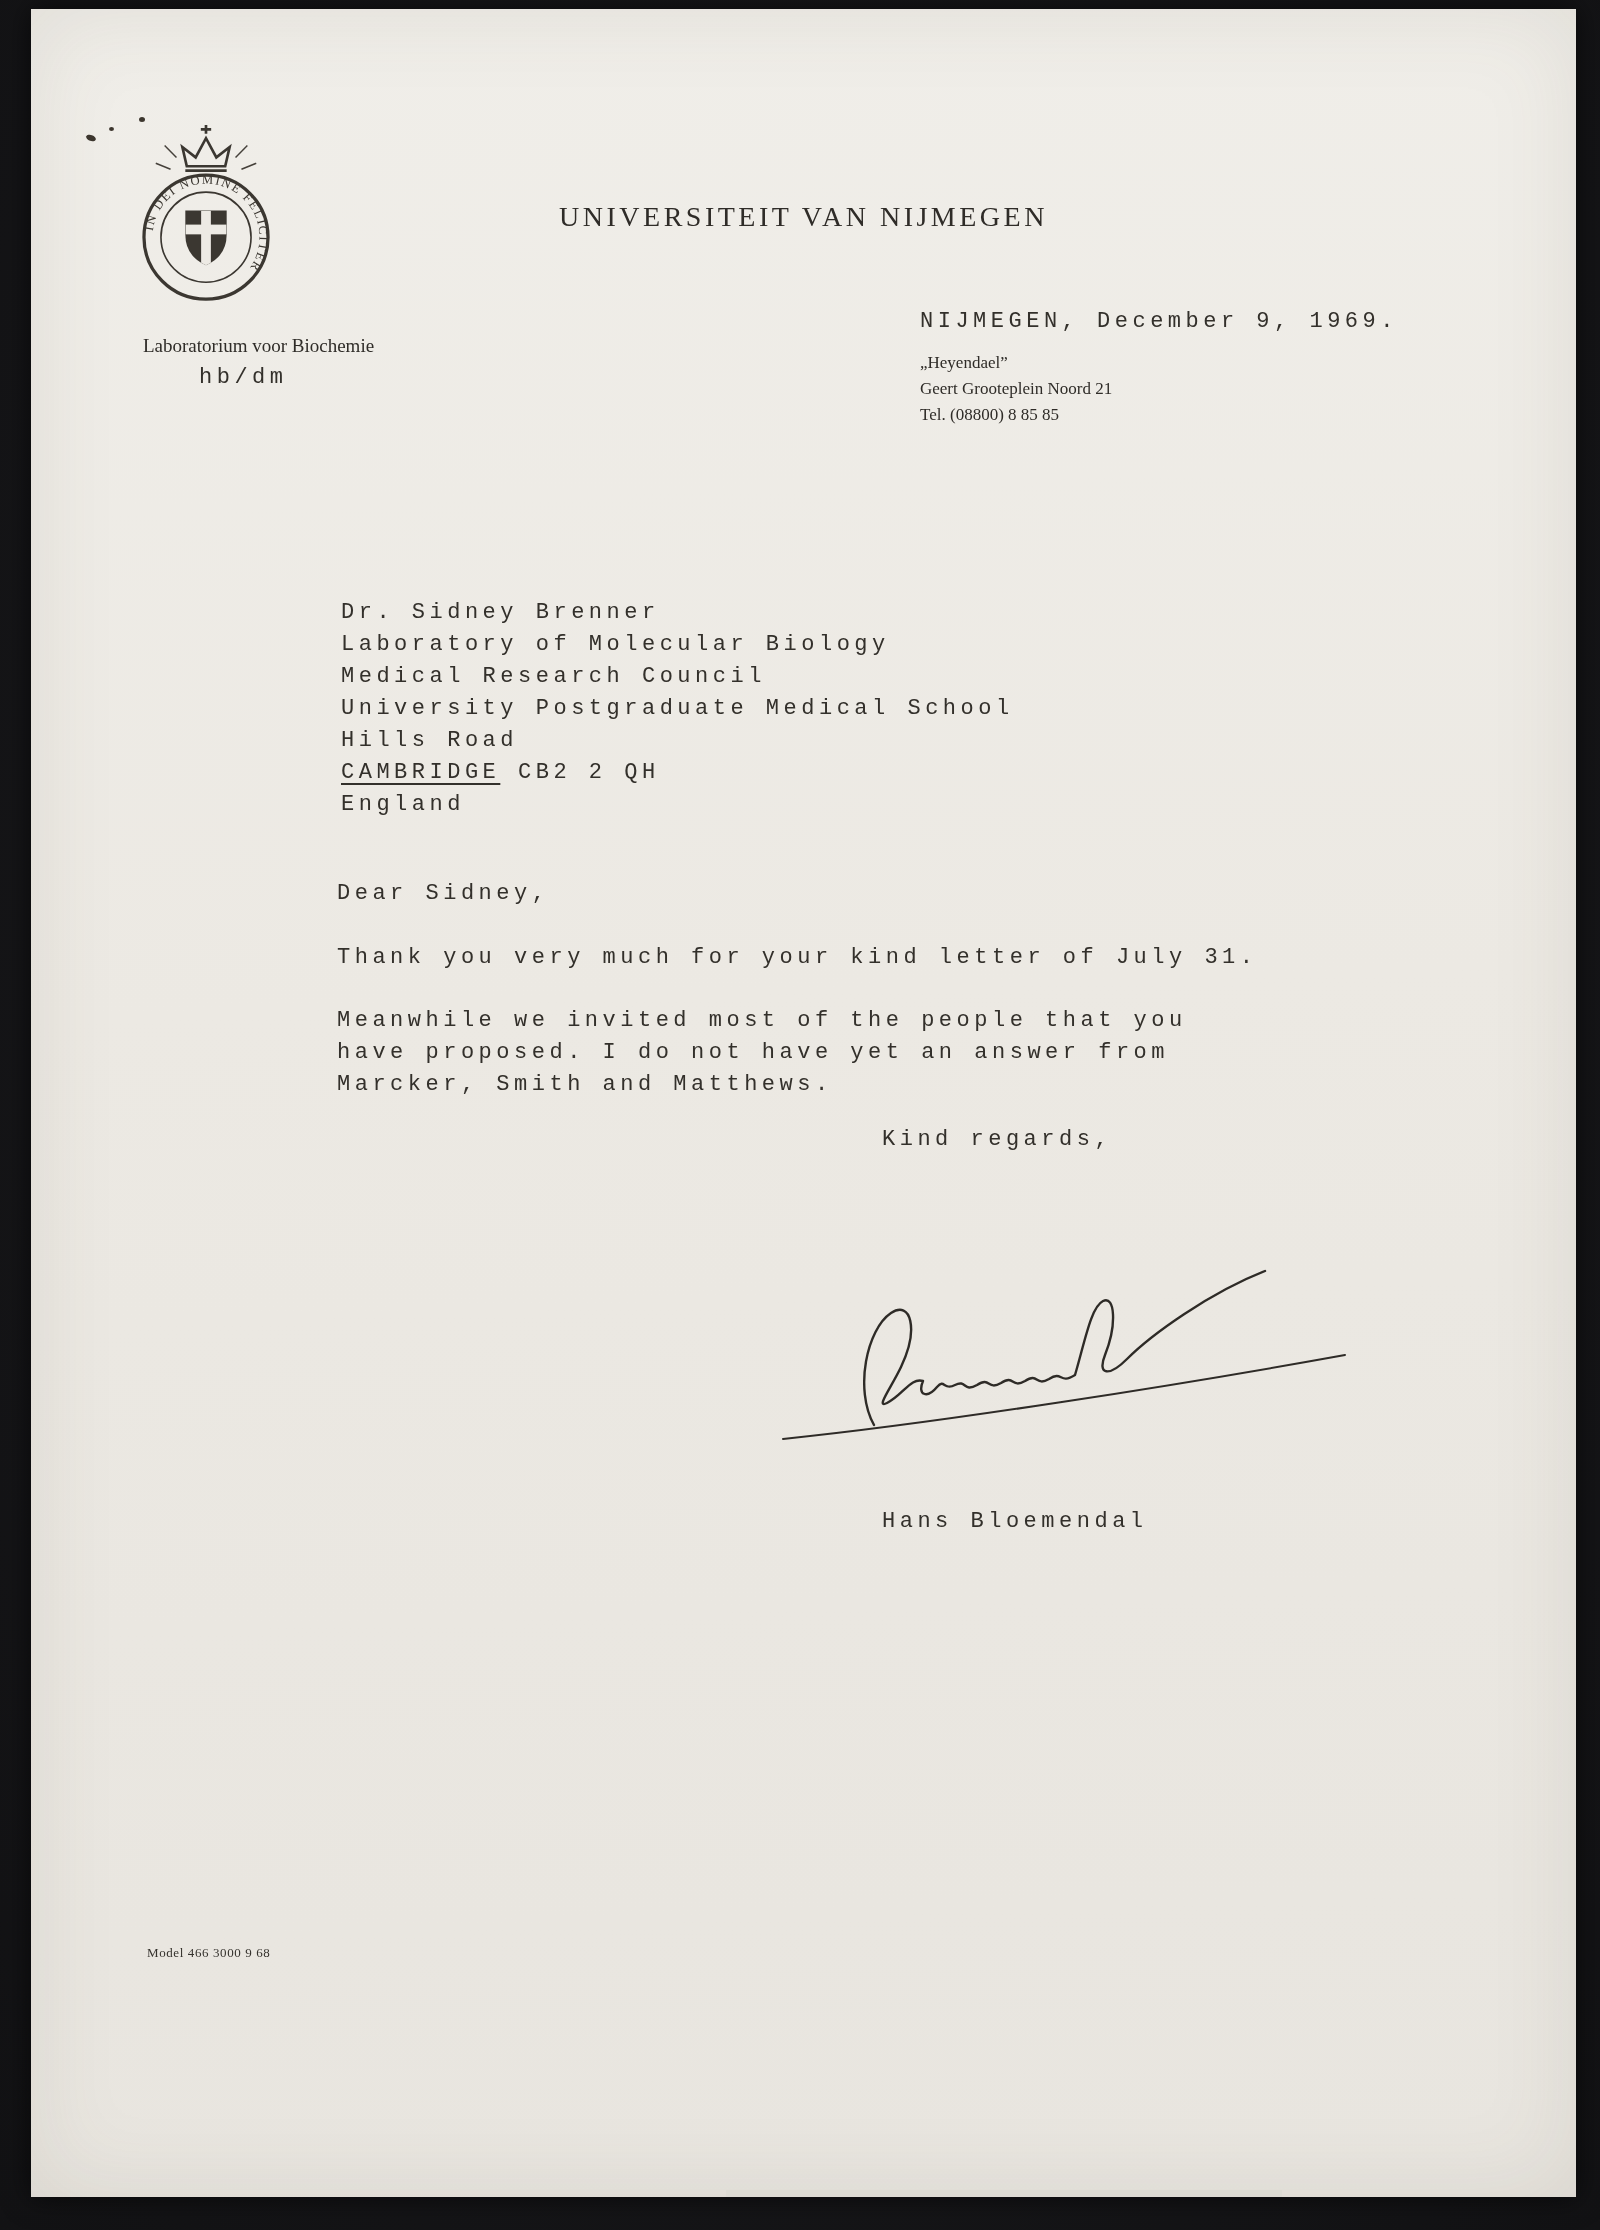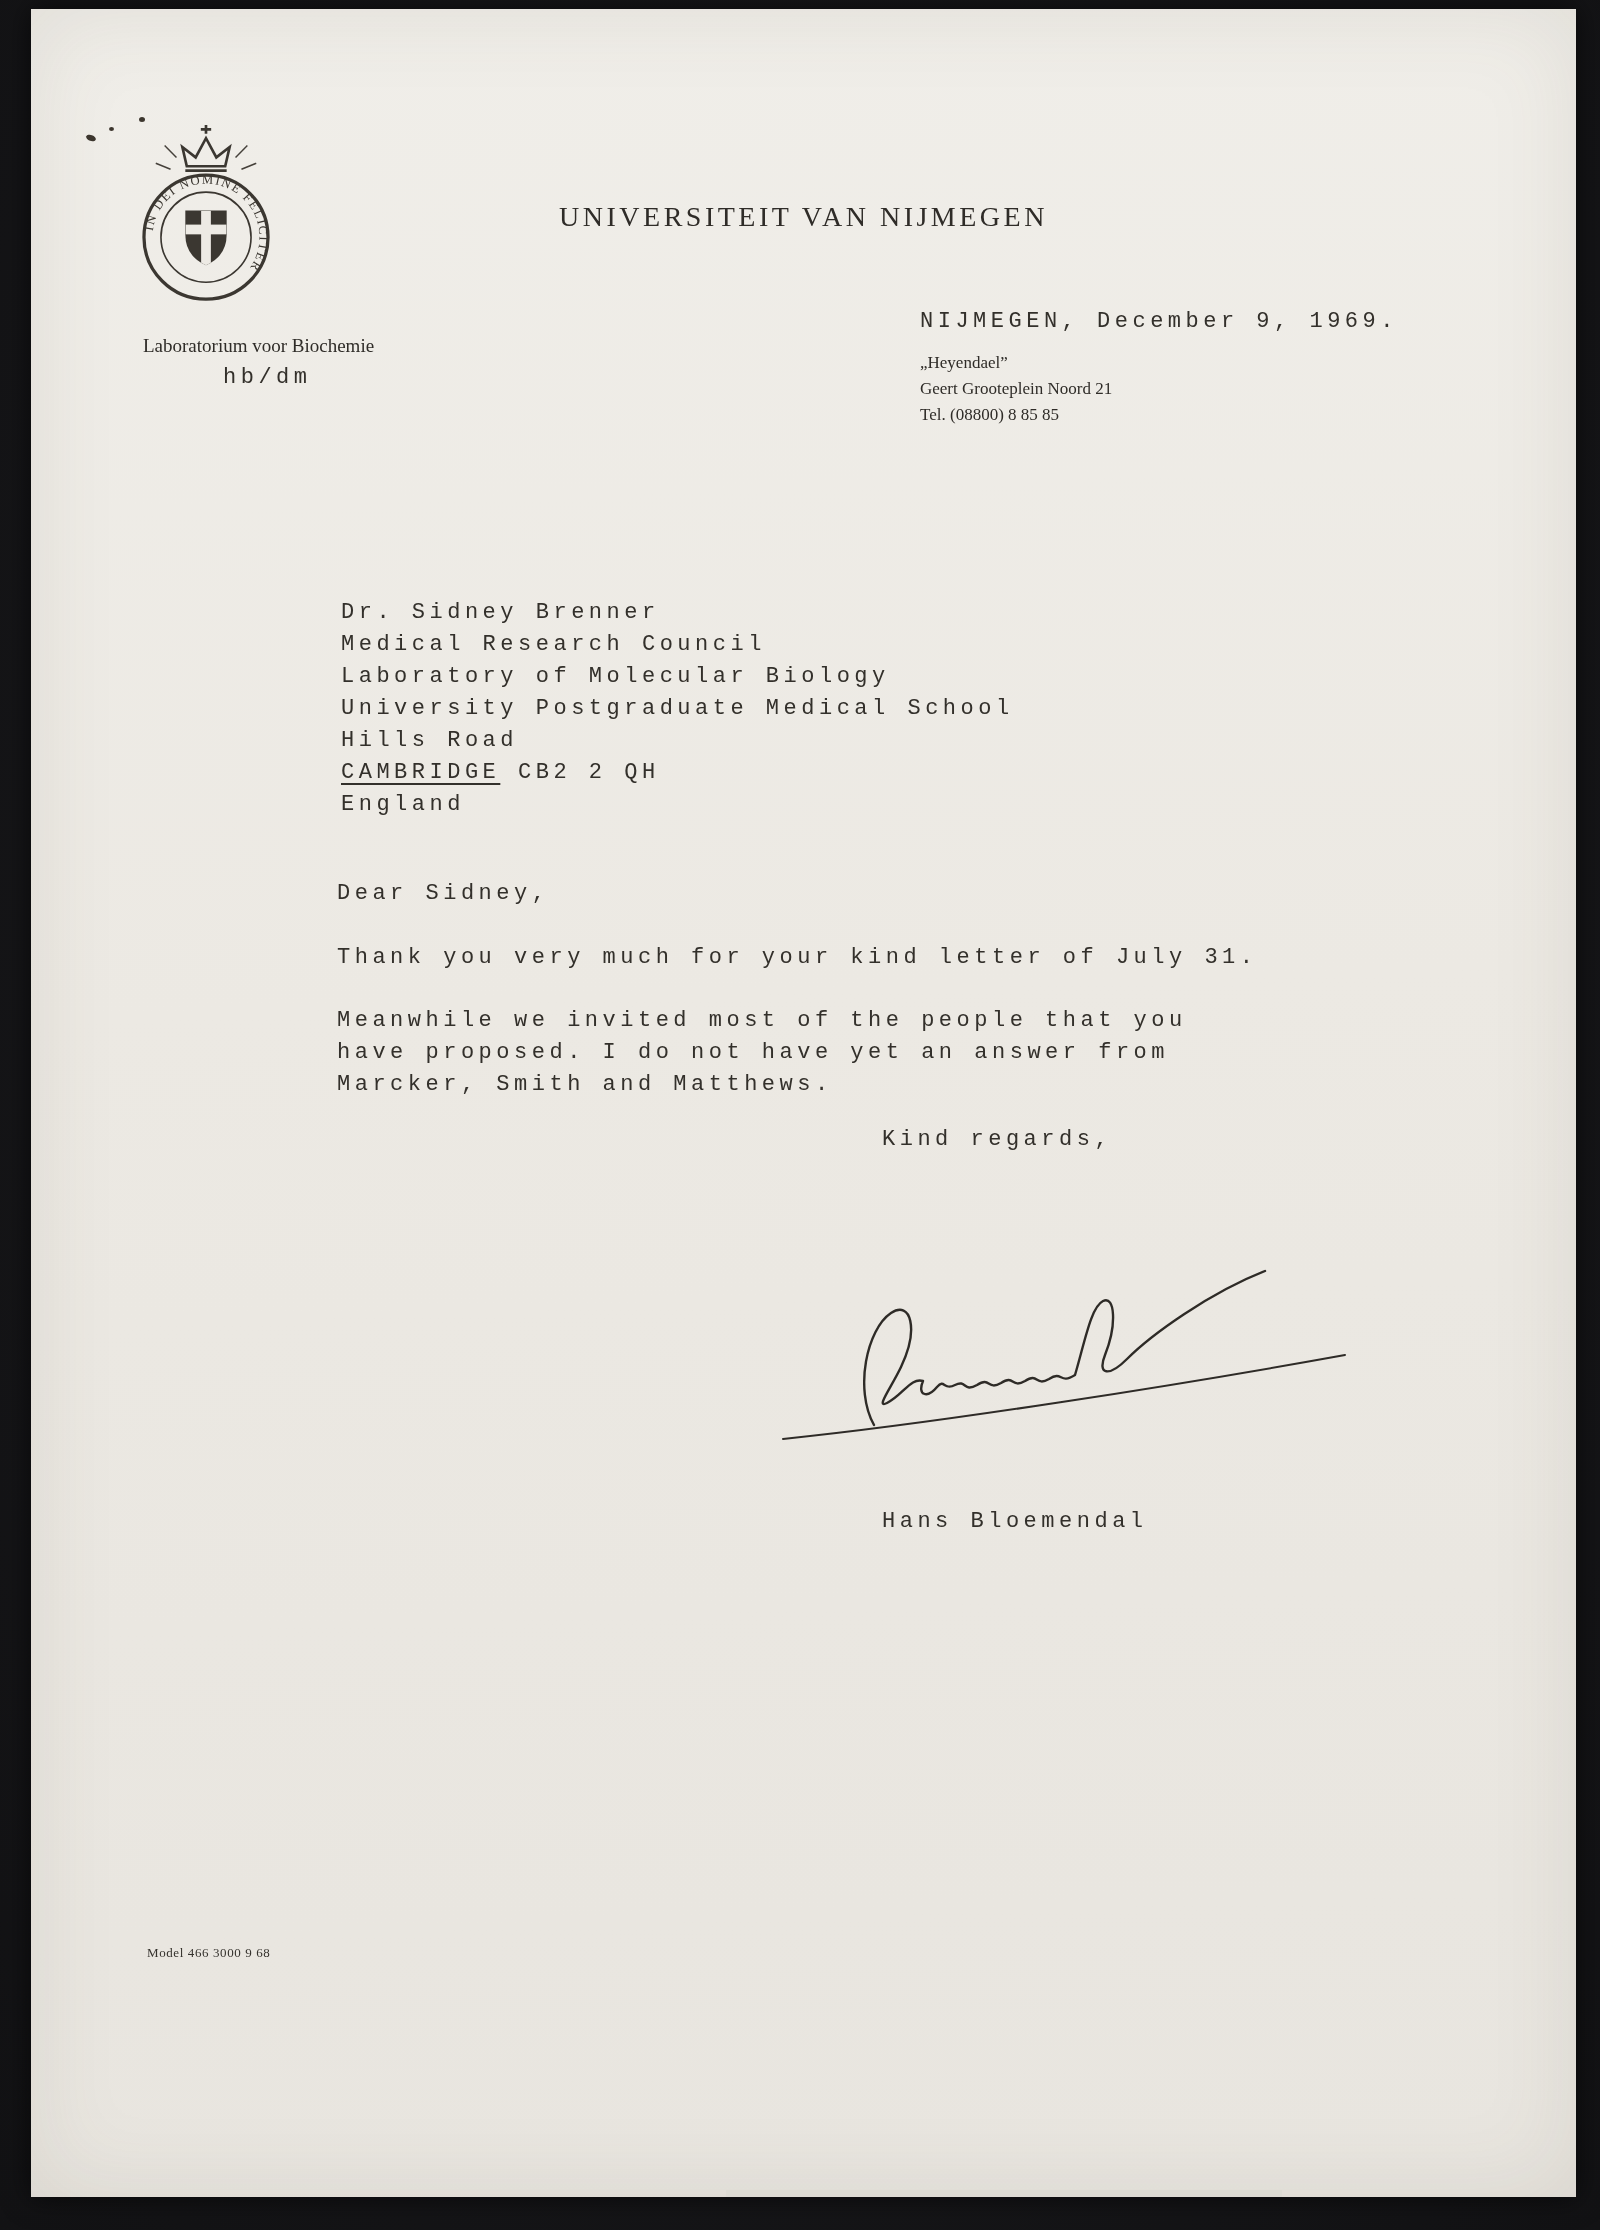--- a/index.html
+++ b/index.html
@@ -18,21 +18,21 @@
   .edge-strip{position:absolute;left:45%;bottom:0;width:36%;height:7px;background:#dcd9d2;opacity:.8;}
   .speck{position:absolute;background:#3c362e;border-radius:50%;}
 
   
   .title{
     position:absolute;left:0;top:192px;width:100%;text-align:center;
     font-size:28px;letter-spacing:3.5px;color:#2f2c28;font-weight:400;font-family:Liberation Serif, serif;
   }
   .crest{position:absolute;left:100px;top:110px;width:150px;height:192px;}
   .dept{position:absolute;left:112px;top:326px;font-size:19px;color:#2f2c28;}
-  .ref{position:absolute;left:192px;top:356px;}
+  .ref{position:absolute;left:168px;top:356px;}
   .lh-right{position:absolute;left:889px;top:300px;color:#2b2823;}
   .lh-date{font-size:22px;}
   .lh-small{font-size:17px;line-height:26px;margin-top:16px;color:#2f2c28;}
   .lh-small div{margin-bottom:0px;}
 
   
   .mono{
     font-family:"Liberation Mono","DejaVu Sans Mono",monospace;
     font-size:22px;letter-spacing:4.5px;color:#33302b;
   }
@@ -100,22 +100,22 @@
     <div class="lh-date mono">NIJMEGEN, December 9, 1969.</div>
     <div class="lh-small">
       <div>„Heyendael”</div>
       <div>Geert Grooteplein Noord 21</div>
       <div>Tel. (08800) 8 85 85</div>
     </div>
   </div>
 
   <div class="recipient mono">
     <div>Dr. Sidney Brenner</div>
+    <div>Laboratory of Molecular Biology</div>
     <div>Medical Research Council</div>
-    <div>Laboratory of Molecular Biology</div>
     <div>University Postgraduate Medical School</div>
     <div>Hills Road</div>
     <div><span class="underlined">CAMBRIDGE</span> <span>CB2 2 QH</span></div>
     <div>England</div>
   </div>
 
   <div class="salutation mono">Dear Sidney,</div>
   <div class="para1 mono">Thank you very much for your kind letter of July 31.</div>
   <div class="para2 mono">Meanwhile we invited most of the people that you
 have proposed. I do not have yet an answer from

